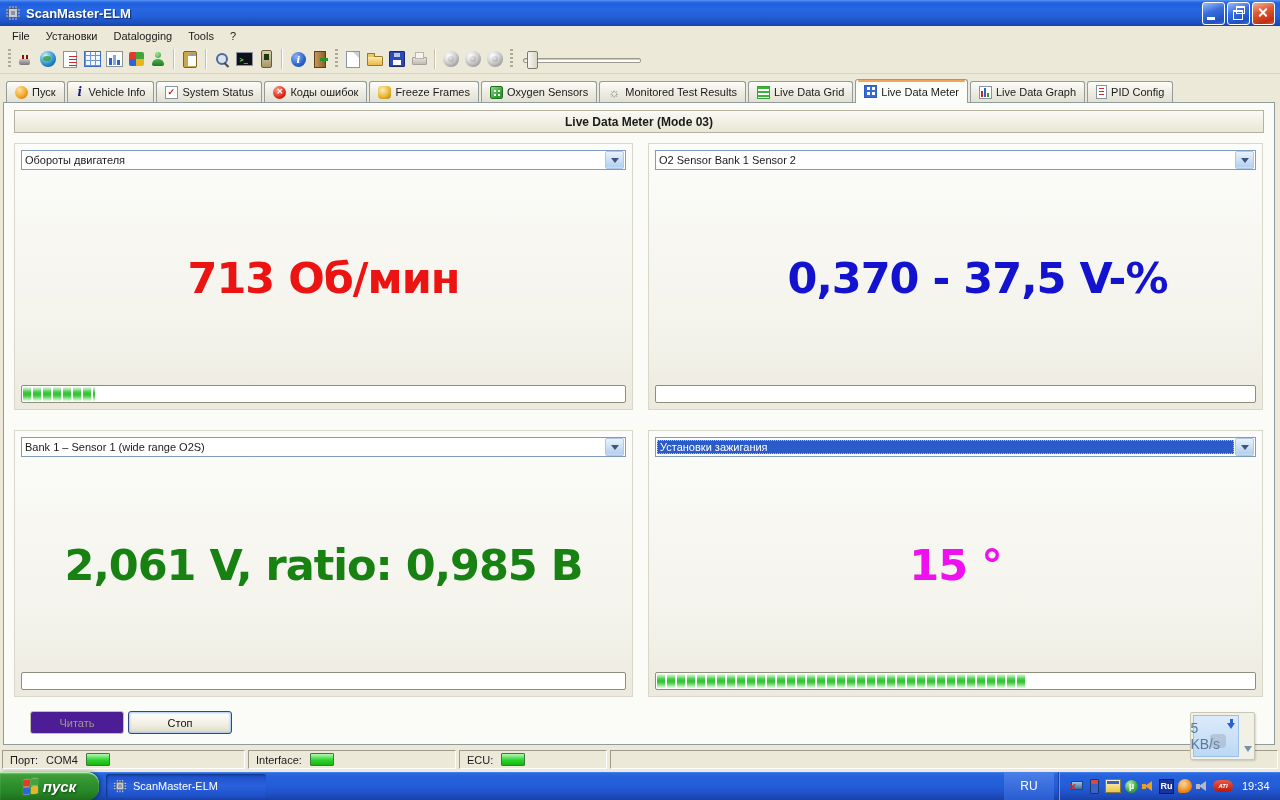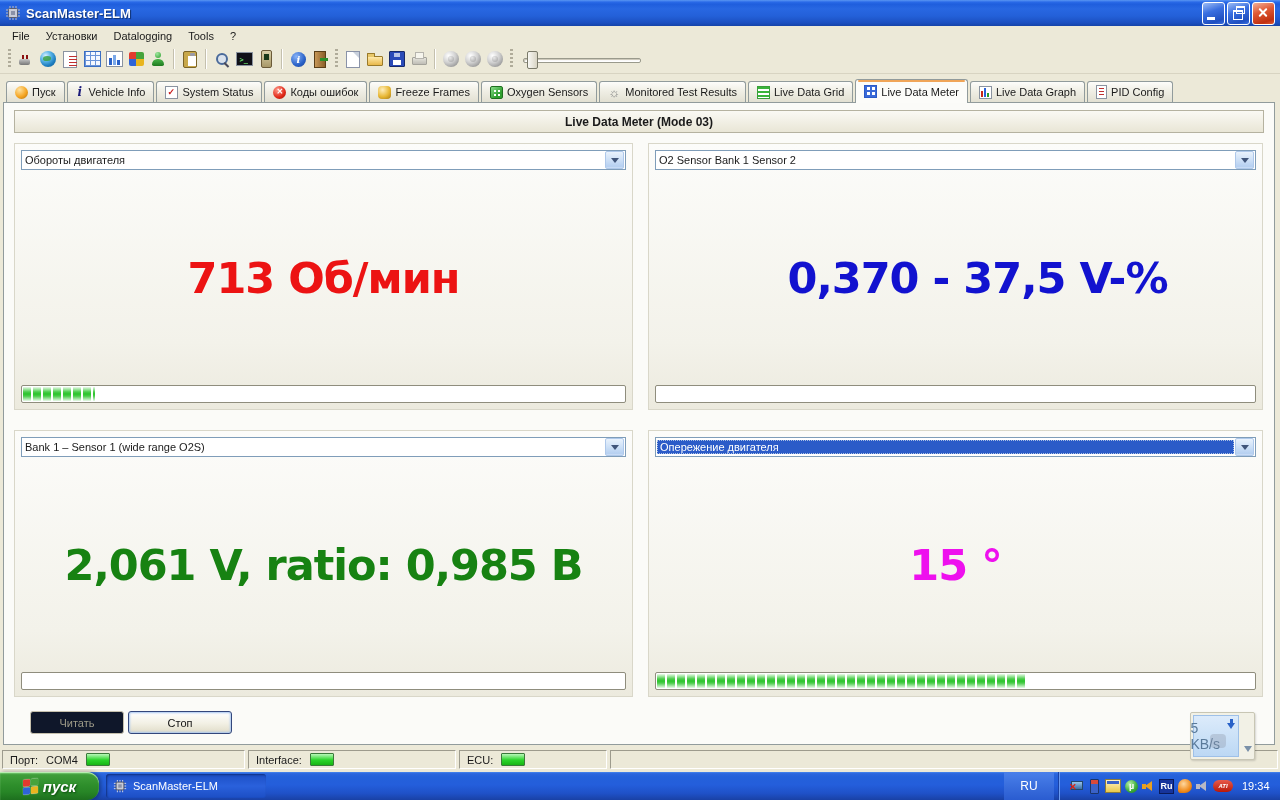--- a/index.html
+++ b/index.html
@@ -122,21 +122,21 @@
     background:linear-gradient(180deg,#e9f2fc,#d0e2f7 45%,#b6d0f1 90%,#cfe0f6);display:flex;align-items:center;justify-content:center}
   .chev{width:0;height:0;border:4px solid transparent;border-top:5px solid #40557a;margin-top:5px}
   .value-area{position:absolute;left:8px;top:30px;right:8px;bottom:28px;display:flex;align-items:center;justify-content:center}
   .meter-value{font-family:"DejaVu Sans",sans-serif;font-weight:bold;font-size:43px;letter-spacing:-1px;white-space:nowrap}
   .pbar{position:absolute;left:6px;right:6px;bottom:6px;height:14px;border:1px solid #8f8d7d;border-radius:2px;background:#fff;padding:1px}
   .pfill{height:100%;width:0;
     background-image:linear-gradient(180deg,rgba(255,255,255,.9),rgba(255,255,255,.15) 35%,rgba(255,255,255,0) 50%,rgba(255,255,255,.15) 65%,rgba(255,255,255,.9)),
                      repeating-linear-gradient(90deg,#2cc42c 0 8px,#fff 8px 10px)}
 
   .btn{position:absolute;height:23px;display:flex;align-items:center;justify-content:center;border-radius:3px;box-sizing:border-box;cursor:default}
-  #btn-read{left:26px;top:608px;width:94px;color:#9d9a88;background:#0f172a;border:1px solid #c5c0ad}
+  #btn-read{left:26px;top:608px;width:94px;color:#9d9a88;background:#4c1d95;border:1px solid #c5c0ad}
   #btn-stop{left:124px;top:608px;width:104px;color:#111;border:1px solid #33477c;
     background:linear-gradient(180deg,#fff,#f2f0e4 55%,#e0dcc8);box-shadow:inset 0 0 2px 1px #a8c6f0}
 
   
   .speedwidget{position:absolute;left:1190px;top:712px;width:63px;height:46px;z-index:6;
     background:#f2f1e6;border:1px solid #c8c6b4;border-radius:2px;box-shadow:1px 1px 2px rgba(0,0,0,.15)}
   .speed-inner{position:absolute;left:2px;top:2px;right:15px;bottom:2px;background:linear-gradient(180deg,#dcebfb,#bcd8f4);border:1px solid #9ec0e8}
   .speed-rate{position:absolute;right:18px;top:4px;font-size:14px;color:#5a7a9a}
   .dl-arrow-icon{position:absolute;right:2px;top:3px;width:9px;height:11px}
   .dl-arrow-icon::before{content:"";position:absolute;left:3px;top:0;width:3px;height:5px;background:#2a62c8}
@@ -393,21 +393,21 @@
     <div class="value-area">
         <span class="meter-value" style="color: rgb(23, 130, 18);">2,061 V, ratio: 0,985 B</span>
       </div>
     <div class="pbar">
         <div class="pfill" style="width: 0%;"></div>
       </div>
   </div>
 
   <div class="panel" id="p4">
     <div class="combo focused">
-      <span class="combo-text">Опережение двигателя</span>
+      <span class="combo-text">Установки зажигания</span>
       <span class="combo-btn">
           <i class="chev"></i>
         </span>
     </div>
     <div class="value-area">
         <span class="meter-value" style="color: rgb(238, 16, 238);">15 °</span>
       </div>
     <div class="pbar">
         <div class="pfill" style="width: 62%;"></div>
       </div>

